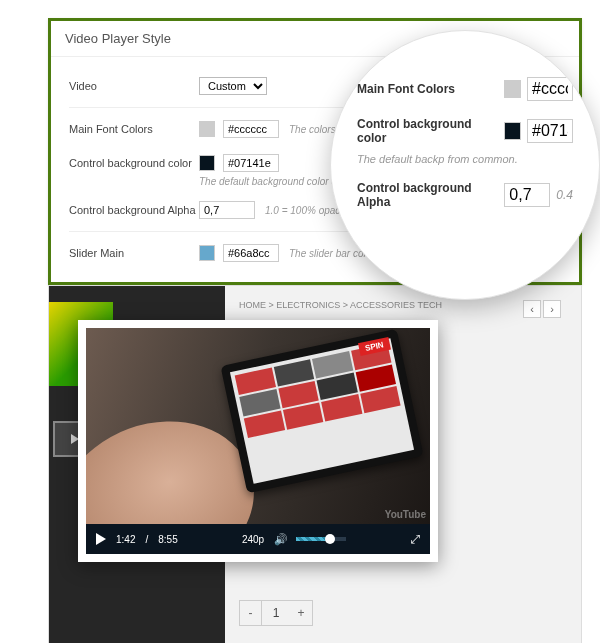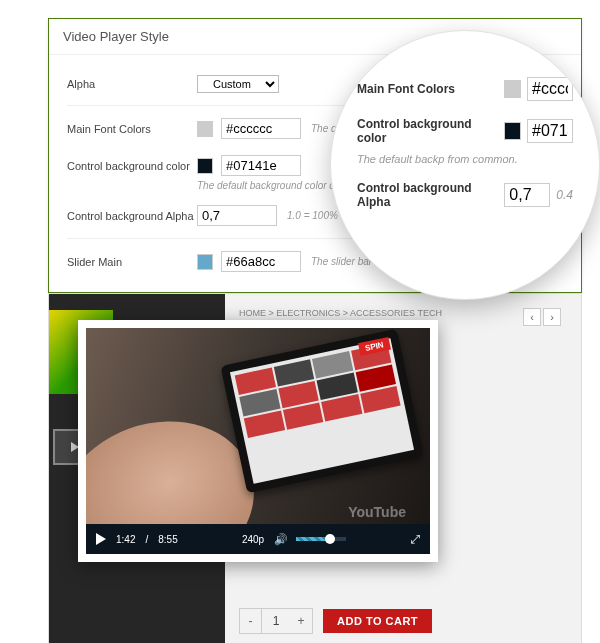--- a/index.html
+++ b/index.html
@@ -1,24 +1,24 @@
 <!DOCTYPE html>
 <html><head>
   <meta charset="utf-8">
   <style>
     * { box-sizing: border-box; margin: 0; padding: 0; }
     body { width: 600px; height: 643px; font-family: Arial, sans-serif; background: #fff; position: relative; overflow: hidden; }
-    .panel { border: 1px solid #4d7c0f; margin: 18px 18px 0 48px; background: #fff; box-shadow: 0 1px 3px rgba(0,0,0,0.1); }
+    .panel { border: 3px solid #4d7c0f; margin: 18px 18px 0 48px; background: #fff; box-shadow: 0 1px 3px rgba(0,0,0,0.1); }
     .panel-header { padding: 10px 14px; border-bottom: 1px solid #eee; font-size: 13px; color: #555; }
     .settings-body { padding: 12px 18px; }
     .row { display: flex; align-items: center; padding: 8px 0; font-size: 11px; color: #444; }
     .row .label { width: 130px; flex-shrink: 0; }
-    .row select { font-size: 11px; padding: 1px 11px; border: 1px solid #bbb; background: #fff; }
+    .row select { font-size: 11px; padding: 1px 4px; border: 1px solid #bbb; background: #fff; }
     .swatch { width: 16px; height: 16px; border: 1px solid #ccc; margin-right: 8px; flex-shrink: 0; }
-    .val-input { width: 80px; font-size: 13px; padding: 2px 4px; border: 1px solid #ccc; margin-right: 10px; }
+    .val-input { width: 56px; font-size: 11px; padding: 2px 4px; border: 1px solid #ccc; margin-right: 10px; }
     .hint { font-size: 10px; color: #999; font-style: italic; }
     .sub-hint { padding-left: 130px; font-size: 10px; color: #999; font-style: italic; margin-top: -4px; margin-bottom: 6px; }
     .divider { border-bottom: 1px solid #eee; margin: 4px 0; }
 
     .product-area { position: relative; background: #f2f2f2; margin: 0 18px 18px 48px; border: 1px solid #ddd; height: 360px; overflow: hidden; }
     .dark-strip { position: absolute; left: 0; top: 0; width: 176px; height: 100%; background: #262626; }
     .green-thumb { position: absolute; left: 0; top: 16px; width: 64px; height: 84px; background: linear-gradient(135deg, #e5d400, #2a9d00 60%); }
     .thumb-row { position: absolute; left: 4px; top: 135px; display: flex; gap: 4px; }
     .thumb { width: 44px; height: 36px; background: #444; border: 2px solid #888; position: relative; }
     .thumb .play { position: absolute; left: 50%; top: 50%; transform: translate(-50%,-50%); width: 0; height: 0; border-left: 8px solid #fff; border-top: 5px solid transparent; border-bottom: 5px solid transparent; opacity: .8; }
@@ -47,38 +47,38 @@
 
     .video-popup { position: absolute; left: 78px; top: 320px; width: 360px; background: #fff; padding: 8px; box-shadow: 0 4px 18px rgba(0,0,0,0.4); }
     .video-frame { width: 100%; height: 226px; position: relative; overflow: hidden; }
     .video-scene { width: 100%; height: 100%; background: linear-gradient(110deg, #6d5b50 0%, #3c3530 45%, #1a1614 100%); position: relative; }
     .tablet { position: absolute; right: 18px; top: 18px; width: 180px; height: 130px; background: #111; border-radius: 6px; transform: rotate(-12deg); box-shadow: 0 4px 10px rgba(0,0,0,0.5); }
     .tablet-screen { position: absolute; inset: 8px; background: #e8e8e8; display: grid; grid-template-columns: repeat(4,1fr); grid-auto-rows: 20px; gap: 2px; padding: 4px; }
     .cell { background: #c93a3a; }
     .cell:nth-child(2){ background:#444;} .cell:nth-child(3){background:#888;} .cell:nth-child(5){background:#666;} .cell:nth-child(7){background:#333;} .cell:nth-child(8){background:#a00;}
     .hand { position: absolute; left: -30px; bottom: -30px; width: 200px; height: 160px; background: radial-gradient(ellipse at 60% 40%, #d9b098 0%, #b88a70 60%, transparent 70%); border-radius: 50%; transform: rotate(-20deg); }
     .logo-badge { position: absolute; right: 40px; top: 12px; background: #d22; color: #fff; font-size: 8px; padding: 2px 6px; font-weight: 700; transform: rotate(-12deg); }
-    .yt { position: absolute; right: 24px; bottom: 34px; font-size: 14px; color: rgba(255,255,255,.4); font-weight: 700; }
+    .yt { position: absolute; right: 4px; bottom: 34px; font-size: 10px; color: rgba(255,255,255,.4); font-weight: 700; }
     .controls { position: absolute; left: 0; right: 0; bottom: 0; height: 30px; background: #0a1520; display: flex; align-items: center; padding: 0 10px; gap: 10px; color: #fff; font-size: 10px; }
     .play-btn { width: 0; height: 0; border-left: 10px solid #fff; border-top: 6px solid transparent; border-bottom: 6px solid transparent; }
     .vol-icon { width: 12px; height: 12px; position: relative; }
     .vol-icon::before { content: '🔊'; font-size: 11px; }
     .vol-bar { width: 50px; height: 4px; background: #2a3a4a; position: relative; }
     .vol-fill { height: 100%; width: 70%; background: repeating-linear-gradient(45deg,#4fb8d6,#4fb8d6 3px,#2a8aa6 3px,#2a8aa6 6px); position: relative; }
     .vol-knob { position: absolute; right: -4px; top: -3px; width: 10px; height: 10px; background: #fff; border-radius: 50%; }
     .expand { margin-left: auto; font-size: 12px; }
   </style>
 </head>
 <body>
 
 <div class="panel">
   <div class="panel-header">Video Player Style</div>
   <div class="settings-body">
     <div class="row">
-      <span class="label">Alpha</span>
+      <span class="label">Video</span>
       <select><option>Custom</option></select>
     </div>
     <div class="divider"></div>
     <div class="row">
       <span class="label">Main Font Colors</span>
       <span class="swatch" style="background:#cccccc"></span>
       <input class="val-input" value="#cccccc" style="">
       <span class="hint">The colors of text</span>
     </div>
     <div class="row">
@@ -123,21 +123,20 @@
       <div class="nav-btn">‹</div>
       <div class="nav-btn">›</div>
     </div>
   </div>
   <div class="qty-row">
     <div class="stepper">
       <div class="btn">-</div>
       <div class="num">1</div>
       <div class="btn">+</div>
     </div>
-    <button class="addcart">ADD TO CART</button>
   </div>
 </div>
 
 <div class="zoom-lens">
   <div class="zoom-inner">
     <div class="zrow">
       <span class="zlabel">Main Font Colors</span>
       <span class="zoom-swatch" style="background:#cccccc"></span>
       <input class="zinput" value="#cccc" style="">
     </div>

